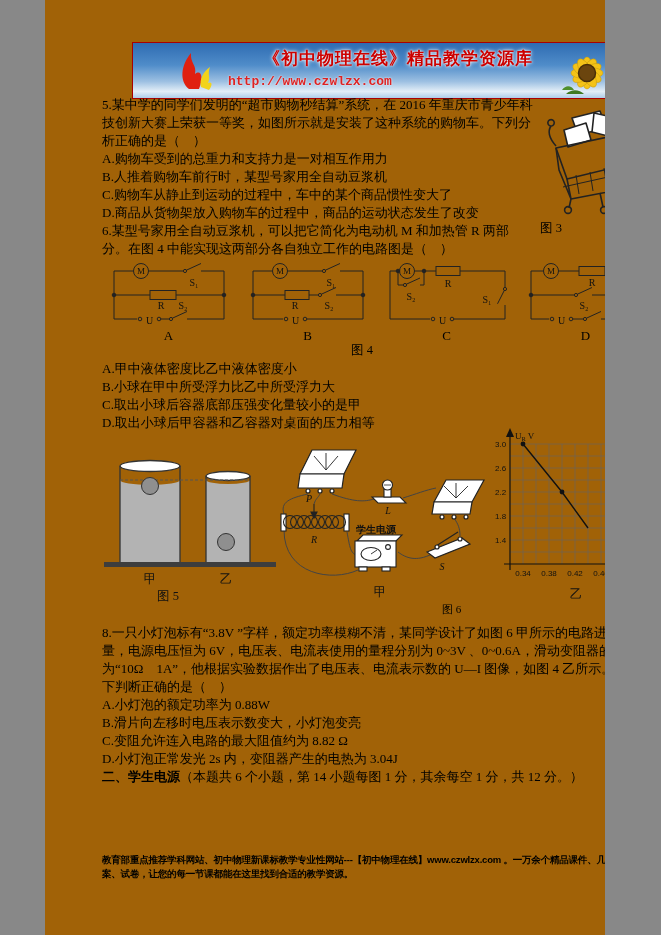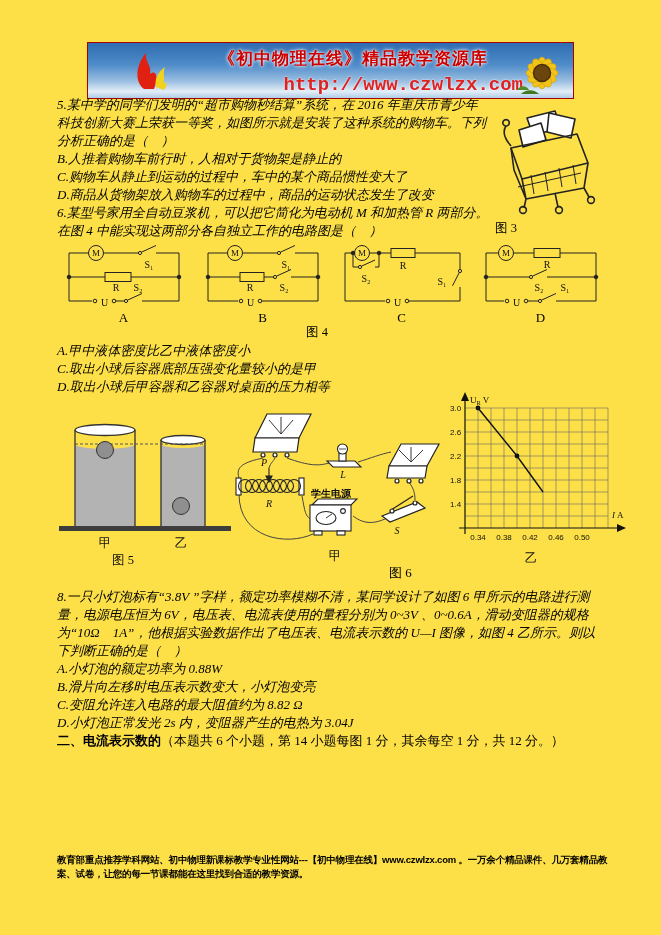--- a/index.html
+++ b/index.html
@@ -1,53 +1,53 @@
 <!DOCTYPE html>
 <html><head>
 <meta charset="utf-8">
 <style>
   * { margin:0; padding:0; box-sizing:border-box; }
   html,body { background:#888; }
   body { width:661px; }
-  .page { position:relative; width:661px; height:935px; background:#fde047; overflow:hidden;
-          font-family:"Liberation Serif","DejaVu Serif",serif; color:#000; }
+  .page { position:relative; width:560px; height:935px; background:#a16207; overflow:hidden;
+          font-family:"Liberation Serif","DejaVu Serif",serif; color:#000;margin-left:45px; }
 
   
   .banner { position:absolute; left:87px; top:42px; width:487px; height:57px;
             border:1px solid #a00;
             background:linear-gradient(180deg,#2e6cb2 0%,#4f8cc9 40%,#9dc0e2 70%,#e3eef7 88%,#aecde9 100%);
             overflow:hidden; }
   .banner-title { position:absolute; left:95px; top:4px; width:340px; text-align:center;
                   font-size:17px; font-weight:bold; color:#c00; letter-spacing:1px;
                   text-shadow:0 0 2px #fff,0 0 4px #fff; white-space:nowrap; }
-  .banner-url { position:absolute; left:95px; top:31px; width:340px; text-align:right;
-                font-size:19px; font-weight:bold; color:#d22;
+  .banner-url { position:absolute; left:95px; top:31px; width:340px; text-align:left;
+                font-size:13px; font-weight:bold; color:#d22;
                 font-family:"Liberation Mono","DejaVu Sans Mono",monospace;
                 text-shadow:0 0 2px #fff; }
   .logo-svg { position:absolute; left:38px; top:4px; }
   .sunflower-svg { position:absolute; left:427px; top:7px; }
 
   
   .content { position:absolute; left:57px; top:96px; width:550px;
              font-size:13px; line-height:18px; }
-  .stem, .opt { data:none;font-style:italic; }
+  .stem, .opt { data:none; }
   .cartfig { float:right; width:112px; margin:6px 0 2px 6px; }
   .figcap { font-size:12.5px; }
 
   .circuits { display:flex; justify-content:space-between; margin-top:3px; }
   .circ { width:133px; text-align:center; }
   .circ svg { display:block; margin:0 auto; }
   .circ-letter { font-size:13px; line-height:14px; }
   .fig4cap { width:520px; text-align:center; font-size:12.5px; line-height:15px; margin-bottom:2px; }
 
   .figrow { position:relative; height:192px; }
   .fig5-svg { position:absolute; left:2px; top:18px; }
   .fig6-svg { position:absolute; left:172px; top:8px; }
   .graph-svg { position:absolute; left:372px; top:-2px; }
-  .fig6cap { position:absolute; left:332px; top:168px; font-size:13px; }
+  .fig6cap { position:absolute; left:340px; top:168px; font-size:11px; }
 
   .sec-title { font-weight:bold; }
 
   .footer { position:absolute; left:57px; top:853px; width:554px;
             font-size:9.5px; line-height:13.5px; font-weight:bold;
             font-family:"Liberation Sans","DejaVu Sans",sans-serif; letter-spacing:-0.2px; }
 
   svg { overflow:visible; }
   svg text { font-family:"Liberation Serif","DejaVu Serif",serif; fill:#111; stroke:none; }
   .ct { font-size:10px; text-anchor:middle; }
@@ -102,21 +102,22 @@
             <path d="M31,97 L29,106 M60,91 L63,105 M89,86 L94,95" fill="none"></path>
             <circle cx="28" cy="108" r="3.4" fill="none"></circle>
             <circle cx="64" cy="108" r="3.4" fill="none"></circle>
             <circle cx="96" cy="98" r="3.4" fill="none"></circle>
           </g>
         </svg>
         <div class="figcap">图 3</div>
       </div>
 
       <div class="stem">5.某中学的同学们发明的“超市购物秒结算”系统，在 2016 年重庆市青少年科技创新大赛上荣获一等奖，如图所示就是安装了这种系统的购物车。下列分析正确的是（　）</div>
-      <div class="opt">B.人推着购物车前行时，人相对于货物架是静止的</div>
+      <div class="opt">A.购物车受到的总重力和支持力是一对相互作用力</div>
+      <div class="opt">B.人推着购物车前行时，某型号家用全自动豆浆机</div>
       <div class="opt">C.购物车从静止到运动的过程中，车中的某个商品惯性变大了</div>
       <div class="opt">D.商品从货物架放入购物车的过程中，商品的运动状态发生了改变</div>
       <div class="stem">6.某型号家用全自动豆浆机，可以把它简化为电动机 M 和加热管 R 两部分。在图 4 中能实现这两部分各自独立工作的电路图是（　）</div>
     </div>
 
     <div class="circuits">
 
       <div class="circ">
         <svg width="130" height="68" viewBox="0 0 130 68">
           <g stroke="#222" fill="none" stroke-width="1">
@@ -233,20 +234,21 @@
           <text class="ct" x="63" y="48">S₂</text>
           <text class="ct" x="89" y="48">S₁</text>
           <text class="ct" x="40.5" y="62.5">U</text>
         </svg>
         <div class="circ-letter">D</div>
       </div>
     </div>
     <div class="fig4cap">图 4</div>
 
     <div class="opt">A.甲中液体密度比乙中液体密度小</div>
+    <div class="opt">B.小球在甲中所受浮力比乙中所受浮力大</div>
     <div class="opt">C.取出小球后容器底部压强变化量较小的是甲</div>
     <div class="opt">D.取出小球后甲容器和乙容器对桌面的压力相等</div>
 
     <div class="figrow">
 
       <svg class="fig5-svg" width="175" height="152" viewBox="0 0 175 152">
         <path d="M16,30 A30,5 0 0 0 76,30 L76,112 L16,112 Z" fill="#b3b3b3" stroke="none"></path>
         <path d="M102,30 A22,4 0 0 0 146,30 L146,112 L102,112 Z" fill="#b3b3b3" stroke="none"></path>
         <g stroke="#333" fill="none" stroke-width="1.3">
           <ellipse cx="46" cy="16" rx="30" ry="5.5" fill="#fff"></ellipse>
@@ -370,18 +372,18 @@
         <text class="figlabel" x="102" y="168">乙</text>
       </svg>
     </div>
 
     <div class="stem">8.一只小灯泡标有“3.8V ”字样，额定功率模糊不清，某同学设计了如图 6 甲所示的电路进行测量，电源电压恒为 6V，电压表、电流表使用的量程分别为 0~3V 、0~0.6A，滑动变阻器的规格为“10Ω　1A”，他根据实验数据作出了电压表、电流表示数的 U—I 图像，如图 4 乙所示。则以下判断正确的是（　）</div>
     <div class="opt">A.小灯泡的额定功率为 0.88W</div>
     <div class="opt">B.滑片向左移时电压表示数变大，小灯泡变亮</div>
     <div class="opt">C.变阻允许连入电路的最大阻值约为 8.82 Ω</div>
     <div class="opt">D.小灯泡正常发光 2s 内，变阻器产生的电热为 3.04J</div>
 
-    <div><span class="sec-title">二、电流表示数的</span><span>（本题共 6 个小题，第 14 小题每图 1 分，其余每空 1 分，共 12 分。）</span></div>
+    <div><span class="sec-title">二、学生电源</span><span>（本题共 6 个小题，第 14 小题每图 1 分，其余每空 1 分，共 12 分。）</span></div>
 
   </div>
 
   <div class="footer">教育部重点推荐学科网站、初中物理新课标教学专业性网站---【初中物理在线】www.czwlzx.com 。一万余个精品课件、几万套精品教案、试卷，让您的每一节课都能在这里找到合适的教学资源。</div>
 </div>
 
 </body></html>

